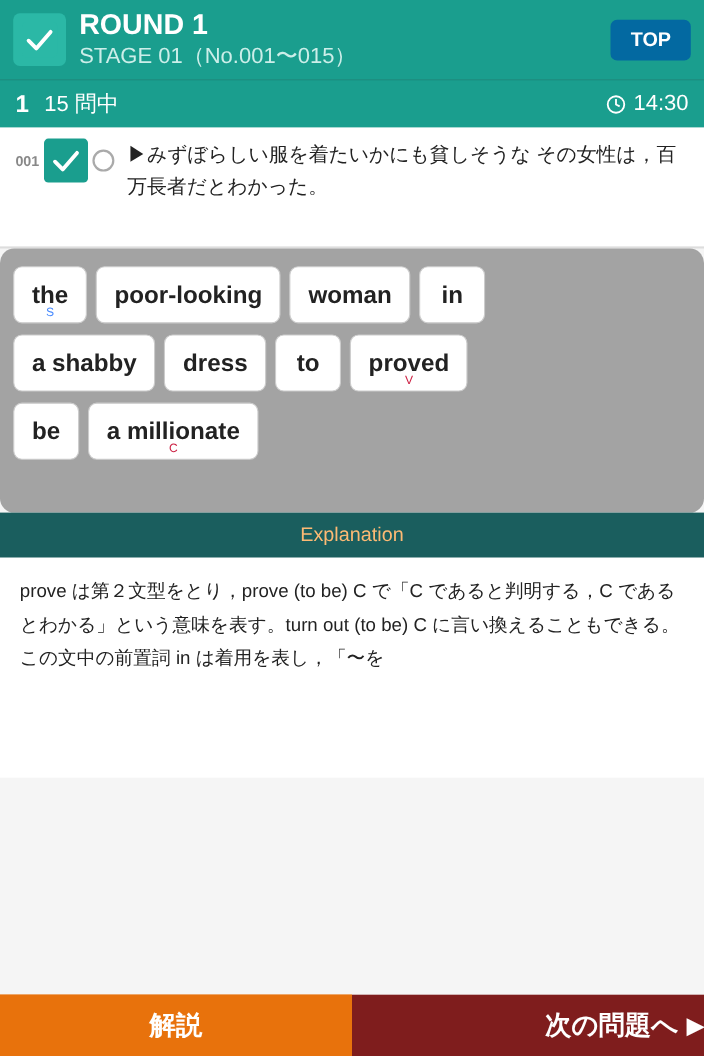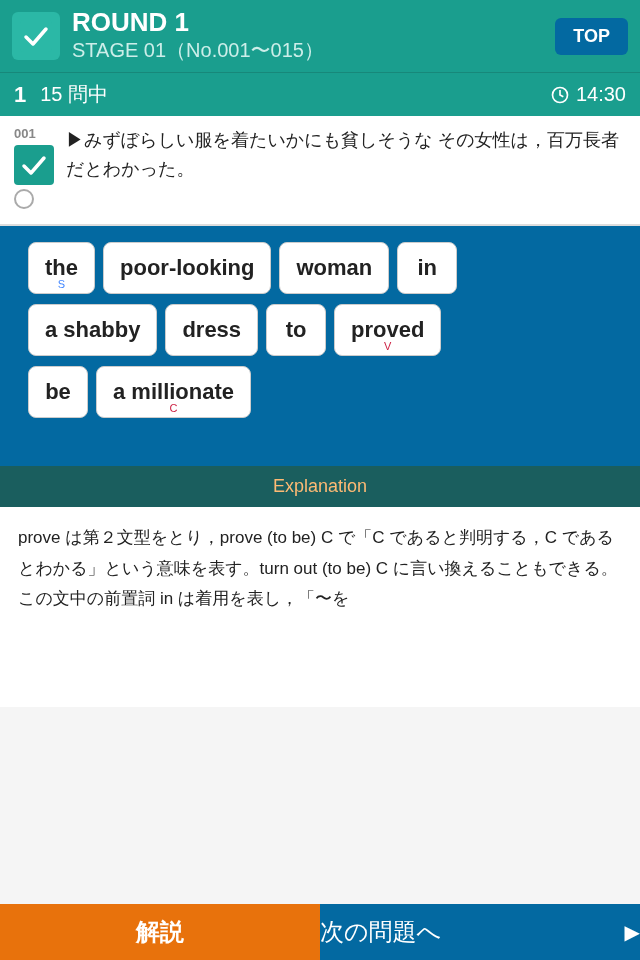--- a/index.html
+++ b/index.html
@@ -91,21 +91,22 @@
       background: white;
       padding: 10px 14px 14px 14px;
       border-bottom: 2px solid #ddd;
       display: flex;
       align-items: flex-start;
       gap: 12px;
       min-height: 110px;
     }
     .question-left {
       display: flex;
-      flex-direction: column;
+      flex-direction: row;
+      align-items: center;
       gap: 4px;
       flex-shrink: 0;
     }
     .question-num {
       font-size: 13px;
       color: #888;
       font-weight: bold;
     }
     .check-box {
       width: 40px;
@@ -126,23 +127,24 @@
     }
     .question-text {
       font-size: 18px;
       line-height: 1.6;
       color: #222;
       flex: 1;
     }
 
     
     .tiles-area {
-      background: #0369a1;
-      padding: 16px 28px;
+      background: #a3a3a3;
+      padding: 16px 12px;
       min-height: 240px;
+      border-radius: 13px;
     }
     .tiles-row {
       display: flex;
       gap: 8px;
       margin-bottom: 10px;
       flex-wrap: wrap;
     }
     .tile {
       background: white;
       border: 1.5px solid #ccc;
@@ -203,30 +205,30 @@
       flex: 1;
       border: none;
       font-size: 24px;
       font-weight: bold;
       cursor: pointer;
       display: flex;
       align-items: center;
       justify-content: center;
     }
     .btn-next {
-      background: #0369a1;
+      background: #7f1d1d;
       color: white;
       flex: 1;
       border: none;
       font-size: 24px;
-      font-weight: normal;
+      font-weight: bold;
       cursor: pointer;
       display: flex;
       align-items: center;
-      justify-content: space-between;
+      justify-content: flex-end;
       clip-path: polygon(0 0, calc(100% - 0px) 0, 100% 50%, calc(100% - 0px) 100%, 0 100%);
       position: relative;
     }
     .btn-next::after {
       content: '';
       position: absolute;
       right: 0;
       top: 0;
       width: 0;
       height: 0;

